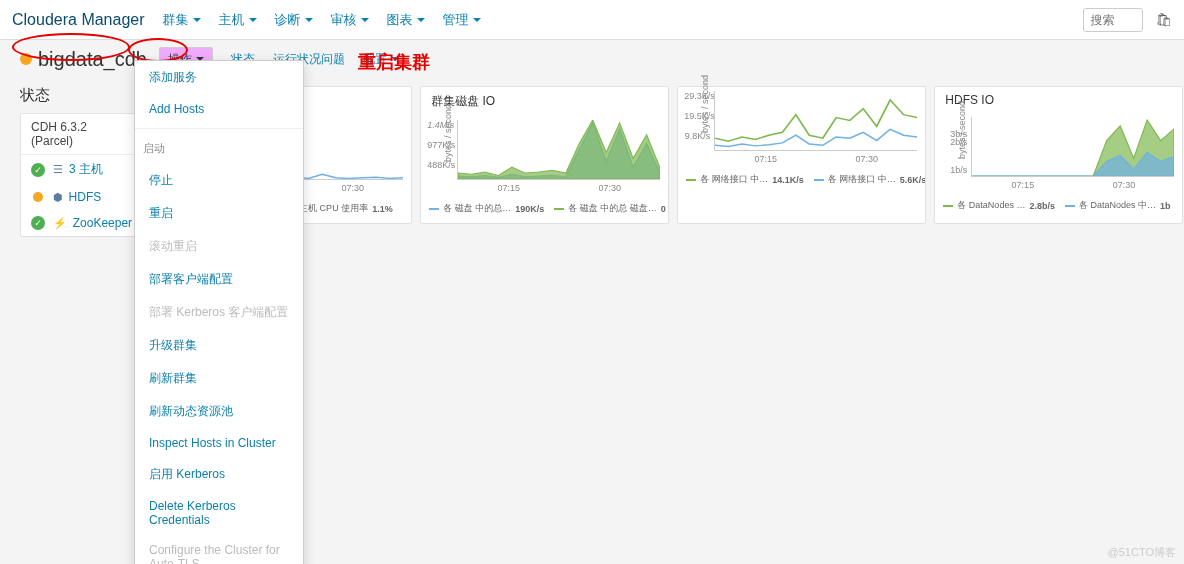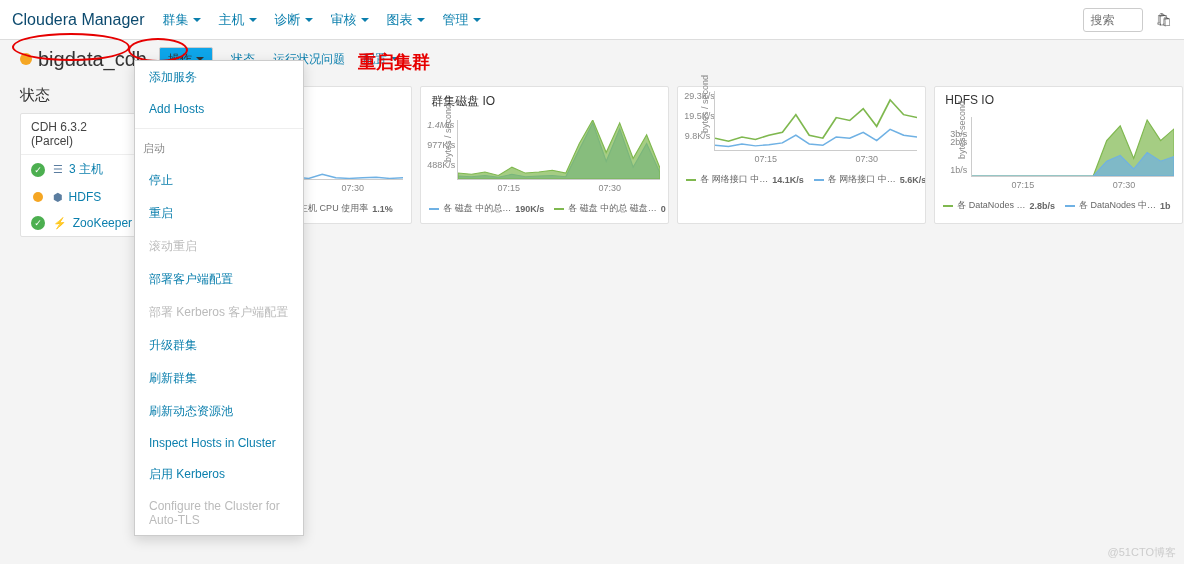--- a/index.html
+++ b/index.html
@@ -10,21 +10,21 @@
 .brand .light{font-weight:300;}
 .brand .bold{font-weight:500;}
 .topnav .nitem{color:#0b7fad;margin-right:18px;display:flex;align-items:center;cursor:pointer;}
 .caret{display:inline-block;width:0;height:0;border-left:4px solid transparent;border-right:4px solid transparent;border-top:4px solid currentColor;margin-left:4px;}
 .spacer{flex:1;}
 .search{width:60px;border:1px solid #ccc;border-radius:3px;padding:4px 6px;font-size:12px;color:#888;background:#fff;margin-left:20px;}
 .support-icon{margin-left:12px;color:#555;cursor:pointer;}
 .subnav{height:38px;display:flex;align-items:center;padding:0 20px;position:relative;}
 .dot-orange{width:12px;height:12px;border-radius:50%;background:#f5a623;display:inline-block;margin-right:6px;}
 .cluster-name{font-size:20px;color:#333;margin-right:12px;}
-.action-btn{border:1px solid #ccc;background:#0ea5e9;padding:3px 8px;font-size:12px;color:#333;cursor:pointer;display:flex;align-items:center;border-radius:2px;}
+.action-btn{border:1px solid #ccc;background:#f0abfc;padding:3px 8px;font-size:12px;color:#333;cursor:pointer;display:flex;align-items:center;border-radius:2px;}
 .subnav .link{margin-left:18px;color:#0b7fad;cursor:pointer;display:flex;align-items:center;}
 .annotation{position:absolute;color:#e60000;font-size:18px;font-weight:bold;left:358px;top:10px;pointer-events:none;}
 .ellipse{position:absolute;border:2px solid #e60000;border-radius:50%;pointer-events:none;}
 .e1{left:12px;top:33px;width:118px;height:28px;}
 .e2{left:128px;top:38px;width:60px;height:24px;}
 .e3{left:132px;top:157px;width:88px;height:22px;}
 .main{display:flex;position:absolute;top:78px;left:0;right:0;bottom:0;}
 .sidebar{width:300px;padding:8px 20px;}
 .sidebar h3{font-size:15px;font-weight:400;margin-bottom:8px;}
 .panel{background:#fff;border:1px solid #e1e1e1;border-radius:2px;}
@@ -119,20 +119,21 @@
     <div class="i">停止</div>
     <div class="i">重启</div>
     <div class="i dis">滚动重启</div>
     <div class="i">部署客户端配置</div>
     <div class="i dis">部署 Kerberos 客户端配置</div>
     <div class="i">升级群集</div>
     <div class="i">刷新群集</div>
     <div class="i">刷新动态资源池</div>
     <div class="i">Inspect Hosts in Cluster</div>
     <div class="i">启用 Kerberos</div>
+    <div class="i">Delete Kerberos Credentials</div>
     <div class="i dis">Configure the Cluster for Auto-TLS</div>
   </div>
 
 <div class="main">
   <div class="sidebar">
     <h3>状态</h3>
     <div class="panel">
       <div class="panel-head">CDH 6.3.2 (Parcel)</div>
       <div id="panel-rows">
           <div class="panel-row">

